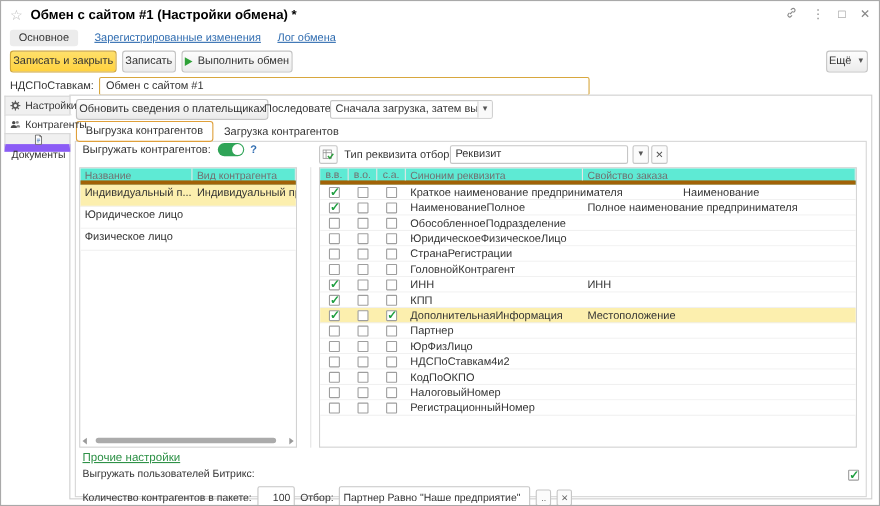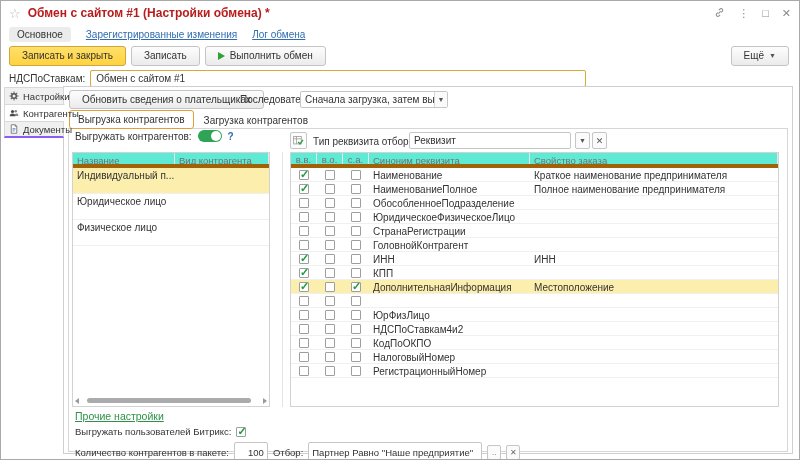--- a/index.html
+++ b/index.html
@@ -3,48 +3,48 @@
 <meta charset="utf-8">
 <style>
   * { box-sizing: border-box; margin: 0; padding: 0; }
   html,body { width:800px; height:460px; background:#fff; }
   body { font-family:"Liberation Sans", sans-serif; font-size:10px; color:#333; }
   .window { position:relative; width:800px; height:460px; border:1px solid #A9A9A9; background:#fff; overflow:hidden; }
 
   
   .titlebar { position:absolute; top:3px; left:8px; right:8px; height:18px; display:flex; align-items:center; }
   .star { color:#B9B9B9; font-size:13px; line-height:1; }
-  .title { font-weight:bold; font-size:12px; color:#b91c1c; margin-left:7px; white-space:nowrap; }
+  .title { font-weight:bold; font-size:12px; color:#000000; margin-left:7px; white-space:nowrap; }
   .win-controls { margin-left:auto; display:flex; align-items:center; gap:13px; color:#8A8A8A; font-size:11px; }
   .win-controls span { cursor:default; line-height:1; }
 
   
   .navrow { position:absolute; top:25px; left:8px; height:17px; display:flex; align-items:center; gap:15px; }
   .nav-tab { font-size:10px; color:#2F6CB0; text-decoration:underline; white-space:nowrap; }
   .nav-tab.active { color:#333; text-decoration:none; background:#ECECEC; border-radius:3px; padding:2px 8px; }
 
   
   .toolbar { position:absolute; top:44px; left:8px; right:10px; height:21px; display:flex; align-items:center; gap:5px; }
-  .btn { display:inline-flex; align-items:center; gap:5px; height:20px; padding:0 12px; font-size:10px; color:#333;
+  .btn { display:inline-flex; align-items:center; gap:5px; height:20px; padding:0 2px; font-size:10px; color:#333;
          background:linear-gradient(#FDFDFD,#EBEBEB); border:1px solid #C4C4C4; border-radius:3px; white-space:nowrap; }
   .btn-primary { background:linear-gradient(#FFE06A,#FFD23F); border-color:#CFA63B; }
   .btn-more { margin-left:auto; }
   .play-icon { width:0; height:0; border-left:7px solid #2FA138; border-top:4px solid transparent; border-bottom:4px solid transparent; }
   .dd-arrow { font-size:7px; color:#555; }
 
   
   .name-row { position:absolute; top:68px; left:8px; height:18px; display:flex; align-items:center; }
   .name-row label { margin-right:5px; color:#333; }
-  .name-input { width:496px; height:17px; border:1px solid #D8A73E; border-radius:2px; padding:4px 5px; font-size:10px; font-family:inherit; color:#333; outline:none; }
+  .name-input { width:446px; height:17px; border:1px solid #D8A73E; border-radius:2px; padding:4px 5px; font-size:10px; font-family:inherit; color:#333; outline:none; }
 
   
   .sidebar { position:absolute; top:86px; left:3px; width:60px; z-index:3; }
   .side-item { height:17px; display:flex; align-items:center; gap:4px; padding:0 2px 0 4px; background:#F0F0F0;
                border:1px solid #D8D8D8; border-bottom:none; color:#333; font-size:9.5px; white-space:nowrap; }
-  .side-item:last-child { border-bottom:2px solid #8b5cf6; }
+  .side-item:last-child { border-bottom:7px solid #8b5cf6;flex-direction:column; }
   .side-item.active { background:#fff; width:61px; border-right:1px solid #fff; }
   .side-icon { width:10px; height:10px; flex:0 0 10px; }
   .side-icon svg { display:block; width:10px; height:10px; }
 
   
   .panel { position:absolute; left:62px; top:85px; width:730px; height:368px; border:1px solid #CFCFCF; background:#fff; }
   .btn-update { position:absolute; left:5px; top:3px; height:19px; }
   .seq-label { position:absolute; left:176px; top:7px; color:#333; }
   .combo { position:absolute; display:flex; align-items:stretch; height:17px; border:1px solid #C6C6C6; border-radius:2px; background:#fff; }
   .combo .combo-text { flex:1; padding:2px 4px; white-space:nowrap; overflow:hidden; }
@@ -68,21 +68,21 @@
   .tbl-head { display:flex; height:15px; background:#5eead4; border-bottom:4px solid #a16207; color:#707070; }
   .tbl-head .hc { padding:2px 0 0 4px; border-right:1px solid #E6E6E6; white-space:nowrap; overflow:hidden; font-size:9.5px; }
   .tbl-row { display:flex; border-bottom:1px solid #F0F0F0; background:#fff; }
   .tbl-row.selected { background:#FCEFAE; }
   .cell { padding:2px 0 0 4px; white-space:nowrap; overflow:hidden; }
 
   
   .left-table { left:3px; top:23px; width:198px; height:255px; }
   .left-table .c1 { width:102px; flex:0 0 102px; }
   .left-table .c2 { flex:1; }
-  .left-table .tbl-row { height:26px;flex-direction:column; }
+  .left-table .tbl-row { height:20px; }
   .hscroll { position:absolute; left:2px; right:2px; bottom:2px; height:7px; display:flex; align-items:center; gap:2px; }
   .hs-arrow { width:0; height:0; border-top:3px solid transparent; border-bottom:3px solid transparent; }
   .hs-left { border-right:4px solid #9A9A9A; }
   .hs-right { border-left:4px solid #9A9A9A; }
   .hs-track { flex:1; height:5px; position:relative; }
   .hs-thumb { position:absolute; left:6px; right:10px; top:0; height:5px; border-radius:3px; background:#ABABAB; }
 
   .pane-divider { position:absolute; left:213px; top:23px; height:255px; border-left:1px solid #E4E4E4; }
 
   
@@ -102,21 +102,21 @@
   .ccb { width:26px; flex:0 0 26px; display:flex; align-items:center; justify-content:center; border-right:0; }
   .right-table .hc.ccb { padding:2px 0 0 0; text-align:center; justify-content:center; display:flex; }
   .csyn { width:161px; flex:0 0 161px; }
   .cprop { flex:1; }
   .cb { width:10px; height:10px; border:1px solid #9E9E9E; border-radius:1px; background:#fff; position:relative; }
   .cb.checked::after { content:"✓"; position:absolute; left:0px; top:-3px; color:#1E9E40; font-weight:bold; font-size:11px; }
 
   
   .other { position:absolute; left:6px; top:281px; right:6px; }
   .other-title { color:#2E9147; text-decoration:underline; font-size:10.5px; display:inline-block; }
-  .other-row1 { margin-top:4px; display:flex; align-items:center; gap:5px; font-size:9.5px; }
+  .other-row1 { margin-top:4px; display:flex; align-items:center; gap:5px; font-size:9.5px;justify-content:space-between; }
   .other-row2 { margin-top:5px; display:flex; align-items:center; gap:5px; font-size:9.5px; }
   .inp { height:21px; border:1px solid #C6C6C6; border-radius:2px; font-size:9.5px; font-family:inherit; padding:0 3px; color:#333; outline:none; background:#fff; }
   .inp-batch { width:34px; text-align:right; }
   .inp-filter { width:174px; }
   .sq-btn { width:14px; height:15px; border:1px solid #C6C6C6; border-radius:2px; background:#FBFBFB; color:#666;
             display:inline-flex; align-items:center; justify-content:center; font-size:8px; }
 </style>
 </head>
 <body>
 
@@ -282,22 +282,22 @@
             <div class="tbl-row">
               <div class="ccb">
                 <span class="cb checked"></span>
               </div>
               <div class="ccb">
                 <span class="cb"></span>
               </div>
               <div class="ccb">
                 <span class="cb"></span>
               </div>
+              <div class="cell cprop">Краткое наименование предпринимателя</div>
               <div class="cell csyn">Наименование</div>
-              <div class="cell cprop">Краткое наименование предпринимателя</div>
             </div>
             <div class="tbl-row">
               <div class="ccb">
                 <span class="cb checked"></span>
               </div>
               <div class="ccb">
                 <span class="cb"></span>
               </div>
               <div class="ccb">
                 <span class="cb"></span>
@@ -399,20 +399,21 @@
             <div class="tbl-row">
               <div class="ccb">
                 <span class="cb"></span>
               </div>
               <div class="ccb">
                 <span class="cb"></span>
               </div>
               <div class="ccb">
                 <span class="cb"></span>
               </div>
+              <div class="cell csyn">Партнер</div>
               <div class="cell cprop"></div>
             </div>
             <div class="tbl-row">
               <div class="ccb">
                 <span class="cb"></span>
               </div>
               <div class="ccb">
                 <span class="cb"></span>
               </div>
               <div class="ccb">

